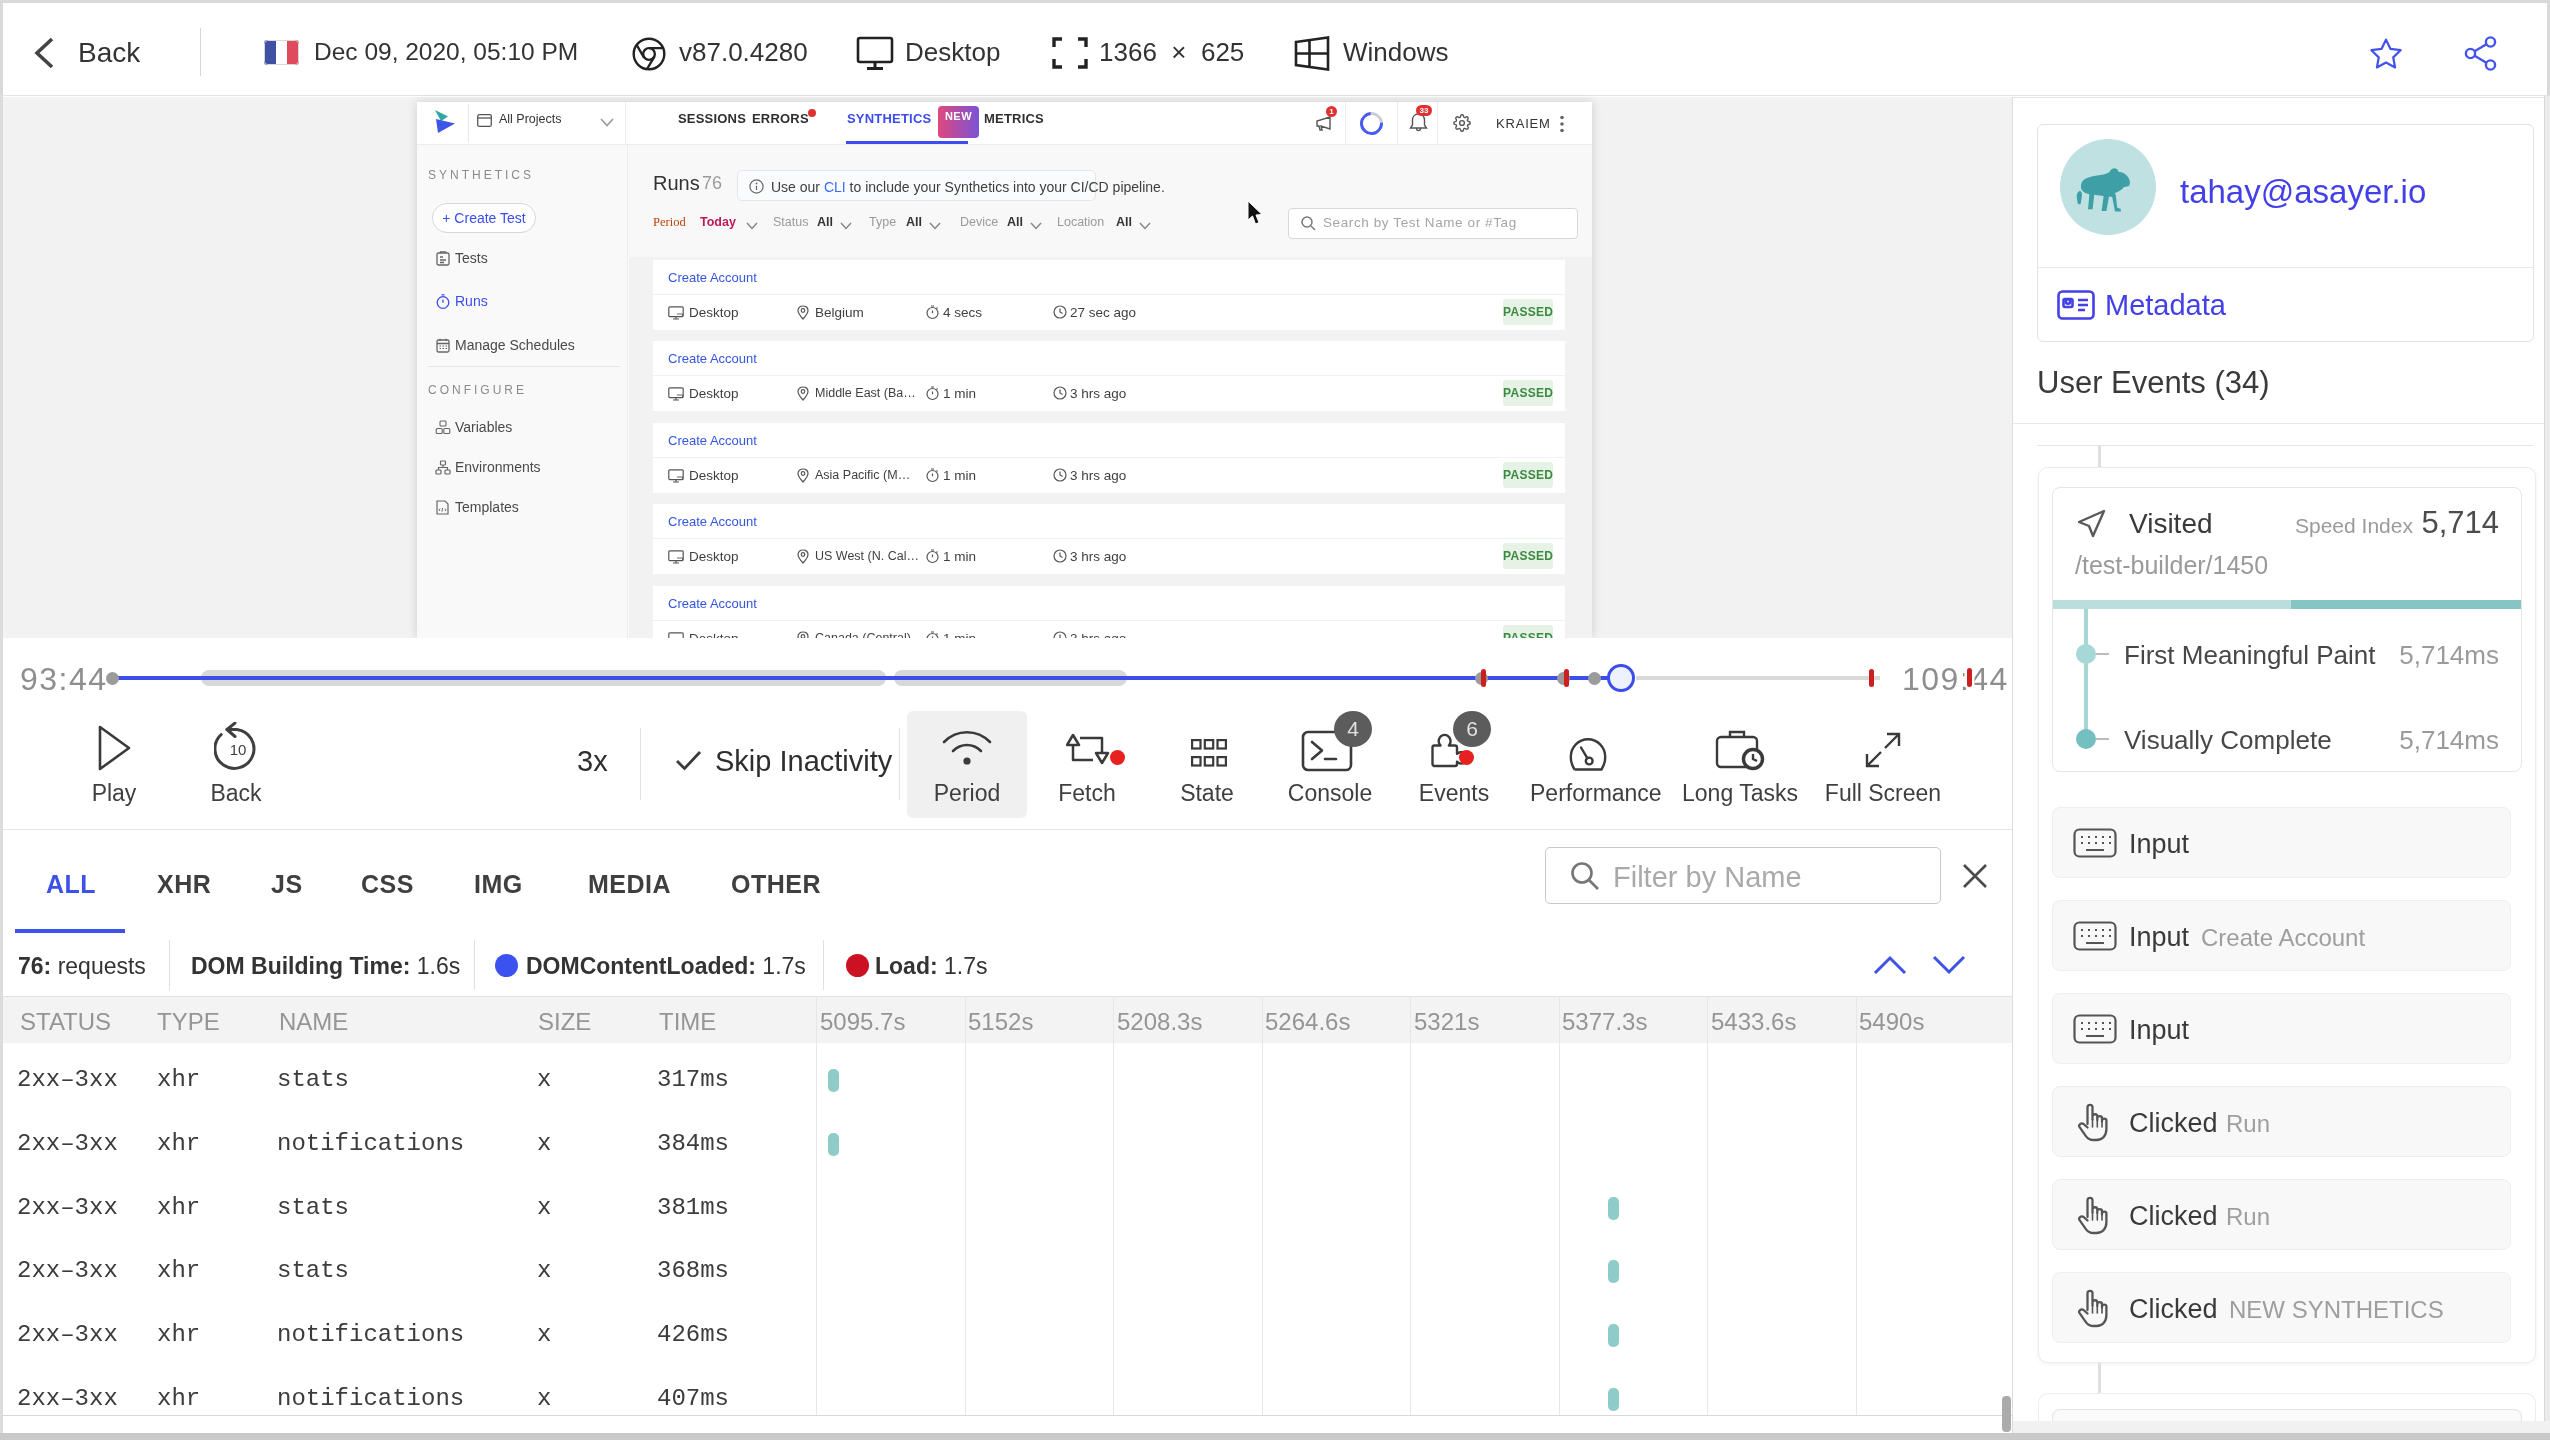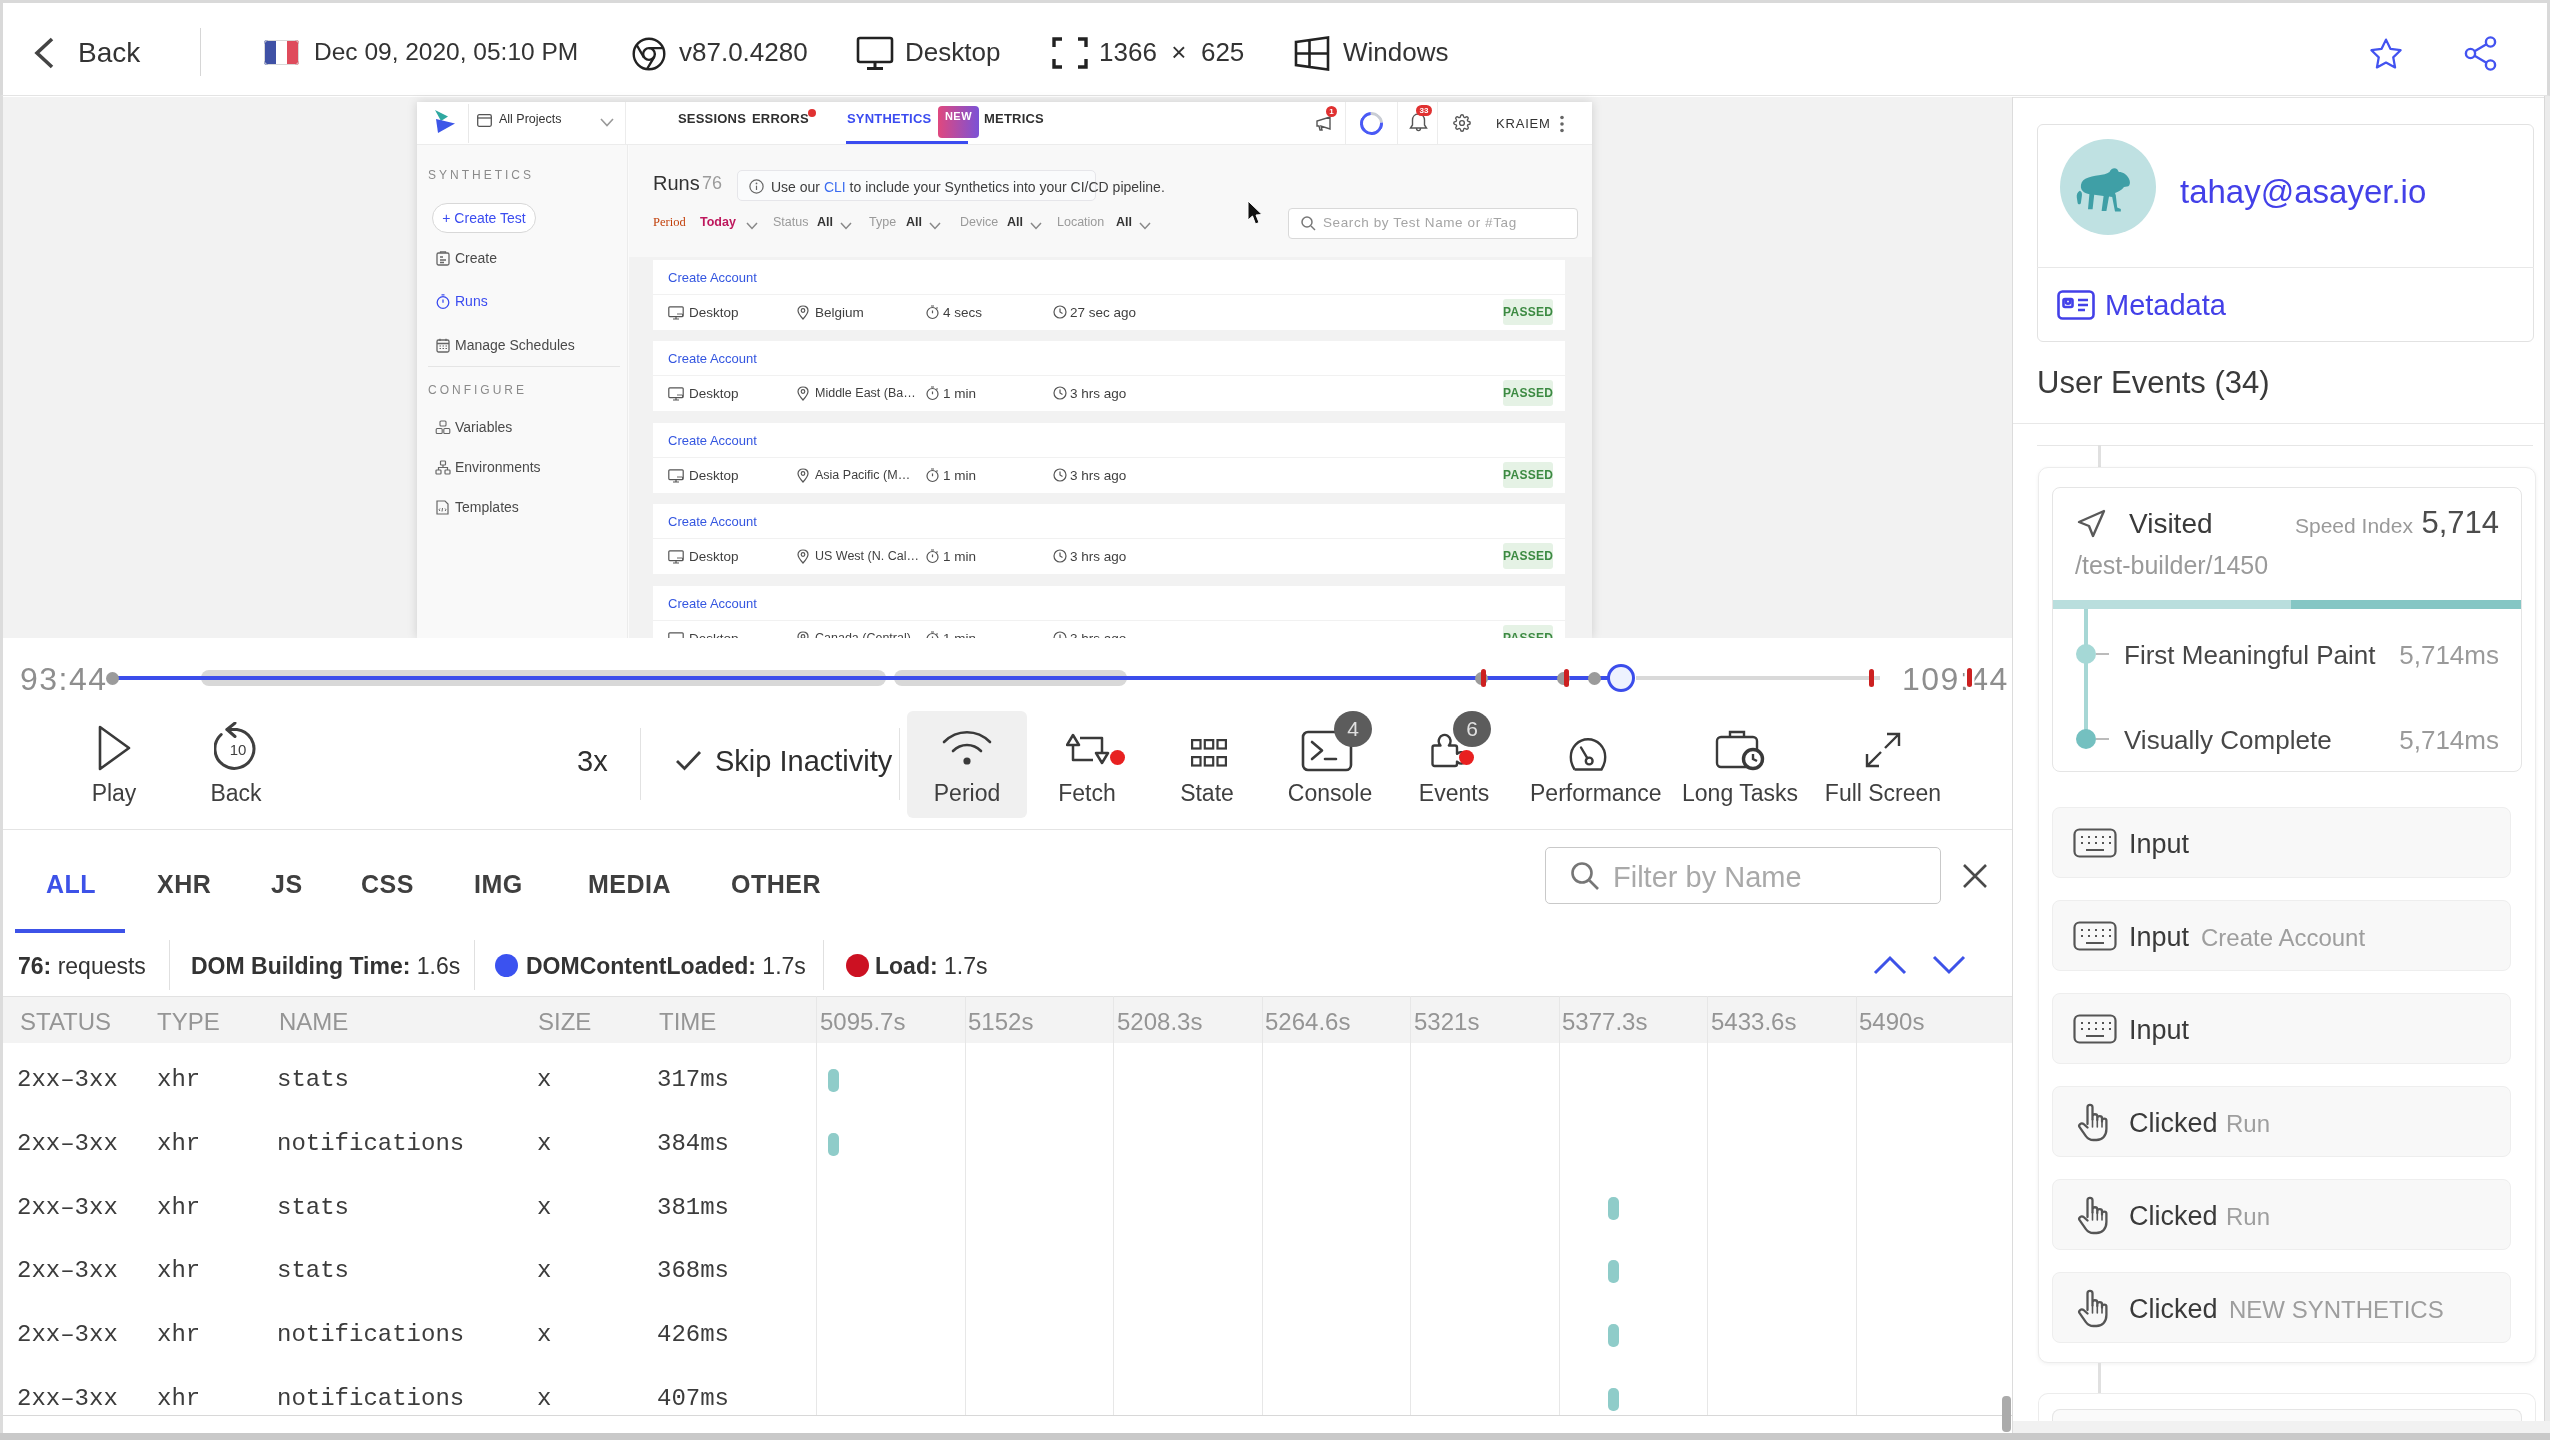--- a/index.html
+++ b/index.html
@@ -167,21 +167,21 @@
           <circle cx="2" cy="15.5" r="1.8"></circle>
         </svg>
 
     <div class="abs" style="left:0;top:43px;width:211px;height:493px;background:#f9f9f9;border-right:1px solid #ececec;"></div>
     <div class="abs rp-cap" style="left:11px;top:66px;">SYNTHETICS</div>
     <div class="abs" style="left:15px;top:101px;width:104px;height:30px;border:1px solid #d8d8d8;border-radius:16px;background:#fff;color:#3b4cf0;font-size:14px;line-height:28px;text-align:center;">+ Create Test</div>
     <svg class="abs" style="left:19px;top:149px" width="14" height="15" viewBox="0 0 14 15" fill="none" stroke="#666" stroke-width="1.3">
           <rect x="1" y="2" width="12" height="12" rx="1.5"></rect>
           <path d="M4.5 2 L4.5 0.8 L9.5 0.8 L9.5 2 M4 6 L7 6 M4 9 L10 9 M4 11.5 L8 11.5"></path>
         </svg>
-    <div class="abs rp-side" style="left:38px;top:148px;">Create</div>
+    <div class="abs rp-side" style="left:38px;top:148px;">Tests</div>
     <svg class="abs" style="left:19px;top:192px" width="14" height="15" viewBox="0 0 14 15" fill="none" stroke="#3b4cf0" stroke-width="1.3">
           <circle cx="7" cy="8.5" r="5.8"></circle>
           <path d="M7 5.5 L7 8.7 M5.5 0.8 L8.5 0.8"></path>
         </svg>
     <div class="abs rp-side" style="left:38px;top:191px;color:#3b4cf0;">Runs</div>
     <svg class="abs" style="left:19px;top:236px" width="14" height="15" viewBox="0 0 14 15" fill="none" stroke="#666" stroke-width="1.3">
           <rect x="1" y="2" width="12" height="12" rx="1.5"></rect>
           <path d="M1 5.5 L13 5.5 M4 0.8 L4 3 M10 0.8 L10 3"></path>
           <path d="M3.5 8 L5 8 M6.5 8 L8 8 M9.5 8 L11 8 M3.5 10.5 L5 10.5 M6.5 10.5 L8 10.5 M9.5 10.5 L11 10.5" stroke-width="1.1"></path>
         </svg>

